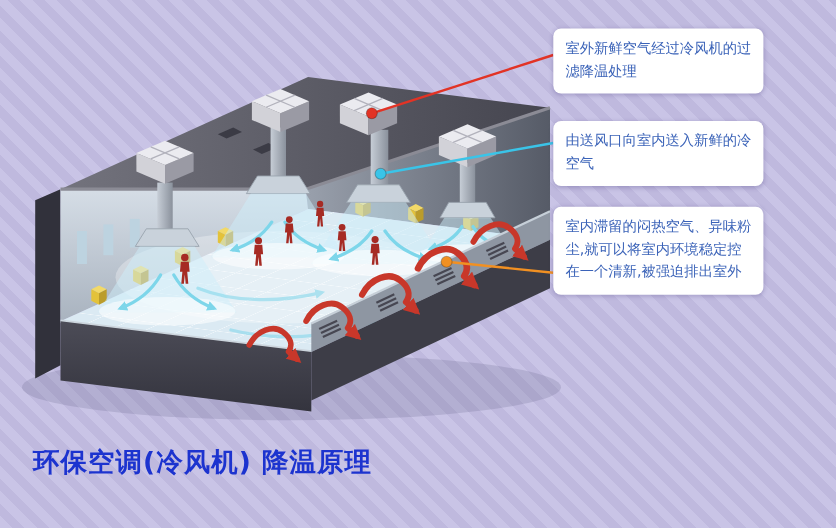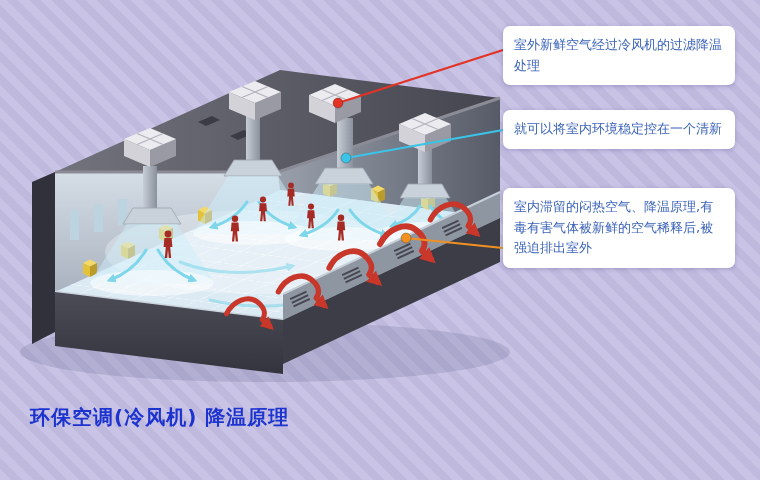--- a/index.html
+++ b/index.html
@@ -3,33 +3,33 @@
 <meta charset="utf-8">
 <style>
   html,body{margin:0;padding:0;}
   .stage{
     position:relative;width:760px;height:480px;overflow:hidden;
     font-family:"DejaVu Sans",sans-serif;
     background:repeating-linear-gradient(45deg,#c9c4e6 0 8px,#bfb9de 8px 16px);
   }
   .scene{position:absolute;left:0;top:0;z-index:1;}
   .callout{
-    position:absolute;left:503px;width:232px;box-sizing:border-box;
+    position:absolute;left:503px;width:191px;box-sizing:border-box;
     background:#ffffff;border-radius:7px;padding:9px 11px;
     box-shadow:0 1px 4px rgba(60,50,120,.28);
     color:#3b63b8;font-size:13px;line-height:1.58;z-index:3;
   }
   .callout p{margin:0;}
   #callout-1{top:26px;}
   #callout-2{top:110px;}
   #callout-3{top:188px;}
   #callout-4{top:296px;}
   .caption-title{
     position:absolute;left:30px;top:404px;z-index:3;
-    font-size:20px;font-weight:bold;color:#1c33cf;letter-spacing:1px;
+    font-size:24px;font-weight:bold;color:#1c33cf;letter-spacing:1px;
   }
 </style>
 </head>
 <body>
 
 <div class="stage">
 
   <svg class="scene" width="760" height="480" viewBox="0 0 760 480">
     <defs>
       <linearGradient id="gRoof" x1="0" y1="0" x2="1" y2="0">
@@ -200,21 +200,21 @@
     <line x1="406" y1="238" x2="503" y2="248" stroke-width="2.2" stroke="#f19022"></line>
     <circle cx="338" cy="103" r="5" stroke="rgba(0,0,0,0.25)" fill="#e23325"></circle>
     <circle cx="346" cy="158" r="5" stroke="rgba(0,0,0,0.25)" fill="#3ac4e8"></circle>
     <circle cx="406" cy="238" r="5" stroke="rgba(0,0,0,0.25)" fill="#f19022"></circle>
   </svg>
 
   <div class="callout" id="callout-1">
     <p>室外新鲜空气经过冷风机的过滤降温处理</p>
   </div>
   <div class="callout" id="callout-2">
-    <p>就可以将室内环境稳定控在一个清新</p>
+    <p>由送风口向室内送入新鲜的冷空气</p>
   </div>
   <div class="callout" id="callout-3">
-    <p>室内滞留的闷热空气、降温原理,有毒有害气体被新鲜的空气稀释后,被强迫排出室外</p>
+    <p>室内滞留的闷热空气、异味粉尘,就可以将室内环境稳定控在一个清新,被强迫排出室外</p>
   </div>
 
   <div class="caption-title">环保空调(冷风机) 降温原理</div>
 
 </div>
 
 </body></html>

